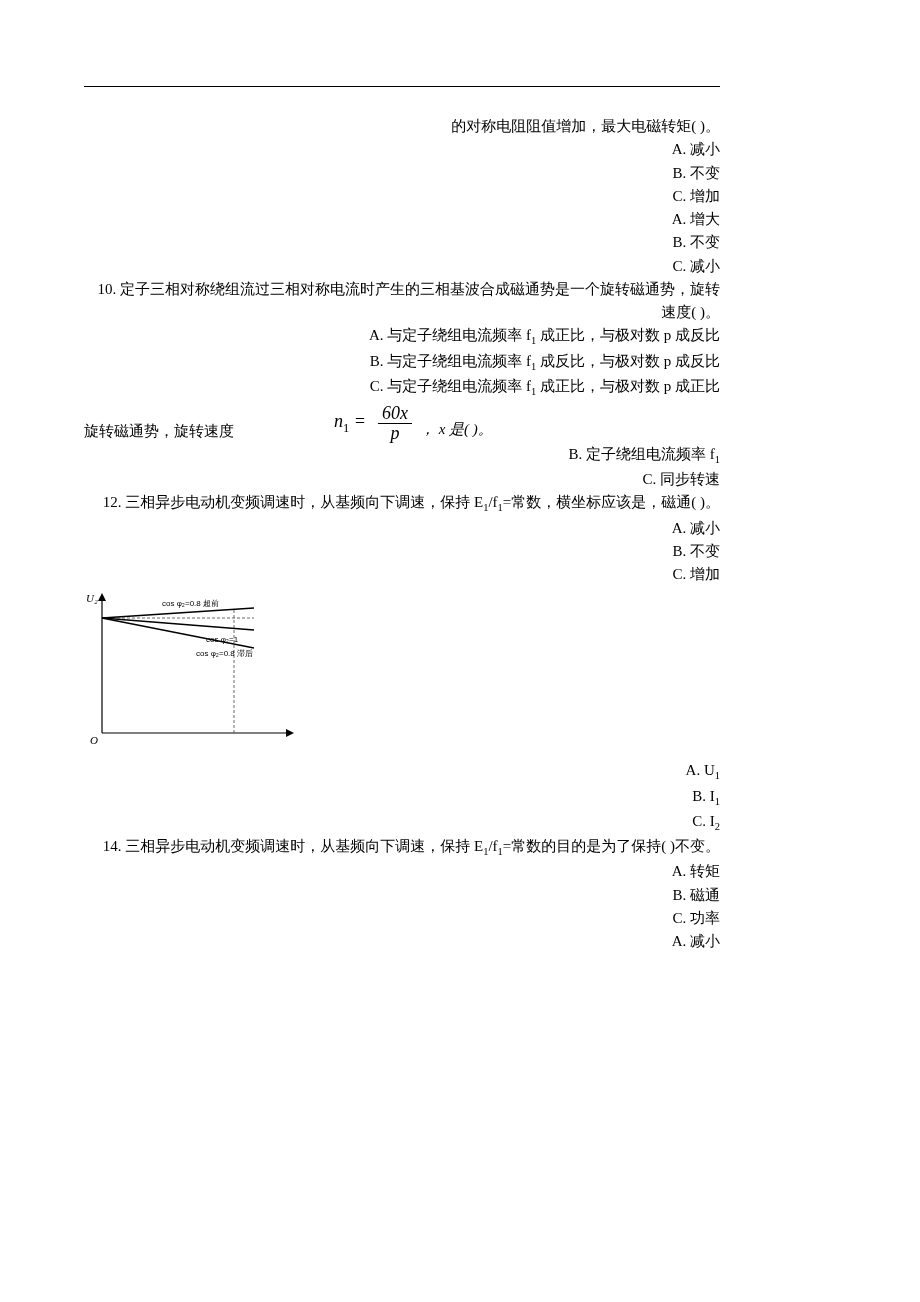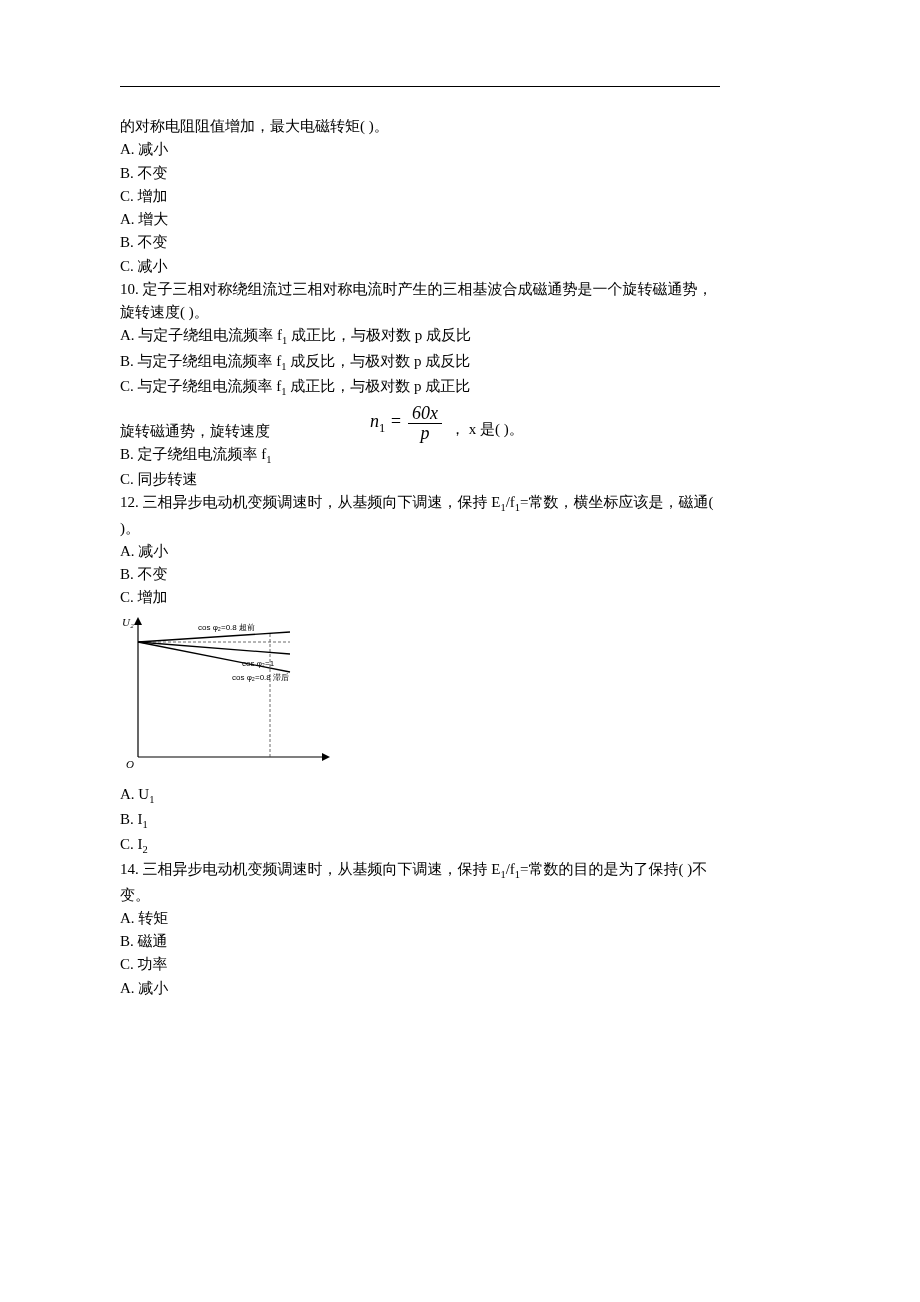--- a/index.html
+++ b/index.html
@@ -8,22 +8,23 @@
     background: #fff;
     font-family: "SimSun", "宋体", serif;
     font-size: 15px;
     color: #000;
     line-height: 1.55;
   }
   .page {
     width: 840px;
     min-height: 1302px;
     box-sizing: border-box;
-    padding: 86px 120px 40px 120px;
+    padding: 86px 120px 40px 84px;
     position: relative;
+    text-align: right;
   }
   .rule {
     border-top: 1.5px solid #000;
     margin-bottom: 28px;
   }
   .line {
     display: block;
   }
   .sub {
     font-size: 0.7em;
@@ -35,39 +36,40 @@
   }
   .formula {
     display: inline-flex;
     align-items: center;
     margin: 4px 0 0 100px;
     font-family: "Times New Roman", serif;
     font-style: italic;
     font-size: 18px;
   }
   .formula .lhs {
-    margin-right: 6px;
+    margin-right: 12px;
   }
   .formula .frac {
     display: inline-flex;
     flex-direction: column;
     align-items: center;
     line-height: 1.05;
     font-style: italic;
   }
   .formula .frac .num {
     border-bottom: 1px solid #000;
     padding: 0 4px;
   }
   .formula .frac .den {
     padding: 0 4px;
   }
   .q11-tail {
     padding-left: 8px;
     padding-bottom: 2px;
+    font-style: italic;
   }
   .chart-img {
     margin: 2px 0 11px 0;
   }
   .chart-img svg {
     display: block;
   }
 </style>
 </head>
 <body>

